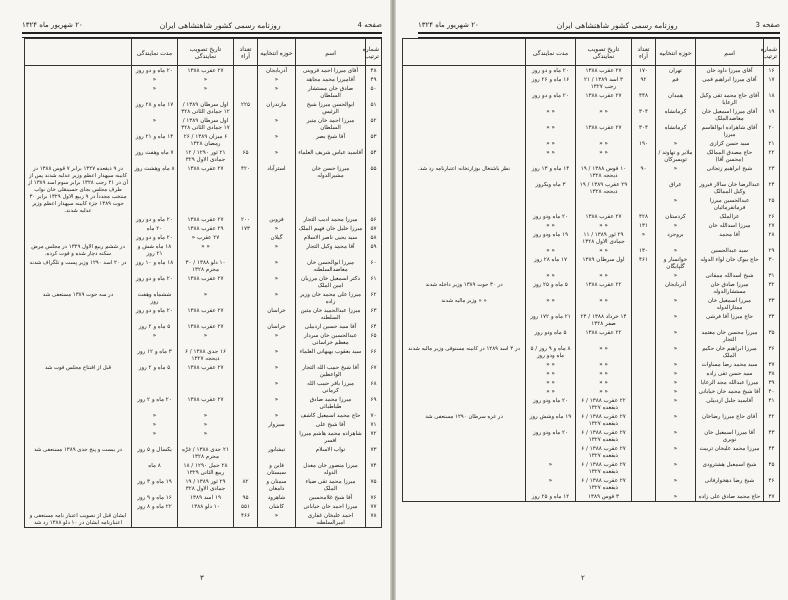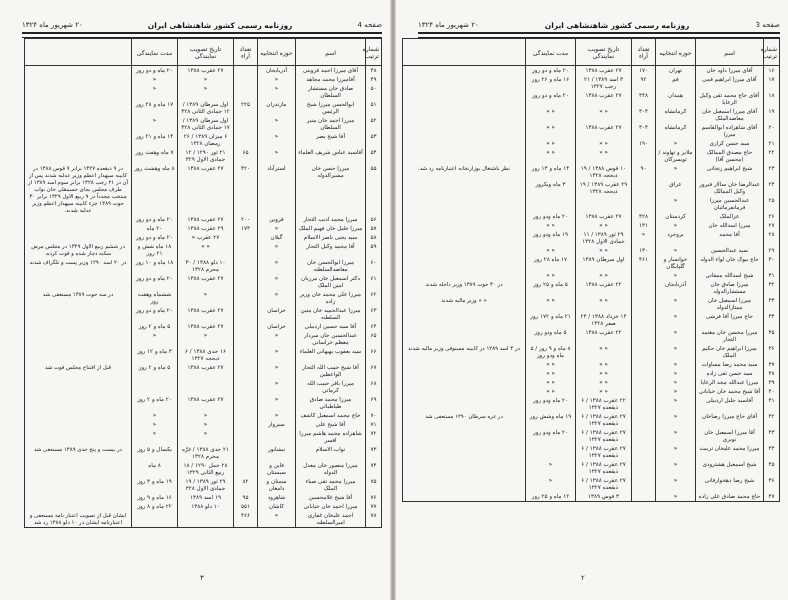--- a/index.html
+++ b/index.html
@@ -19,21 +19,21 @@
     background:linear-gradient(to bottom,#222,#777 60%,transparent);
   }
   .page { position:absolute; top:0; height:600px; background:#f7f6f2; }
   .page.left { left:0; width:390px; }
   .page.right { left:396px; width:392px; }
   .page-header {
     position:absolute; top:18px; left:22px; right:8px; height:14px;
     display:flex; justify-content:space-between; align-items:center;
     font-size:7px; direction:rtl;
   }
-  .page-header .hdr-title { font-weight:bold; font-size:7.5px; }
+  .page-header .hdr-title { font-weight:normal; font-size:7.5px; }
   .rule {
     position:absolute; top:32px; left:22px; right:8px; height:3px;
     border-top:2px solid #222; border-bottom:1px solid #222;
   }
   table.reg {
     position:absolute; top:38px; border-collapse:collapse;
     direction:rtl; font-size:5.6px; table-layout:fixed;
   }
   table.reg th, table.reg td {
     border-left:1px solid #333; border-right:1px solid #333;

